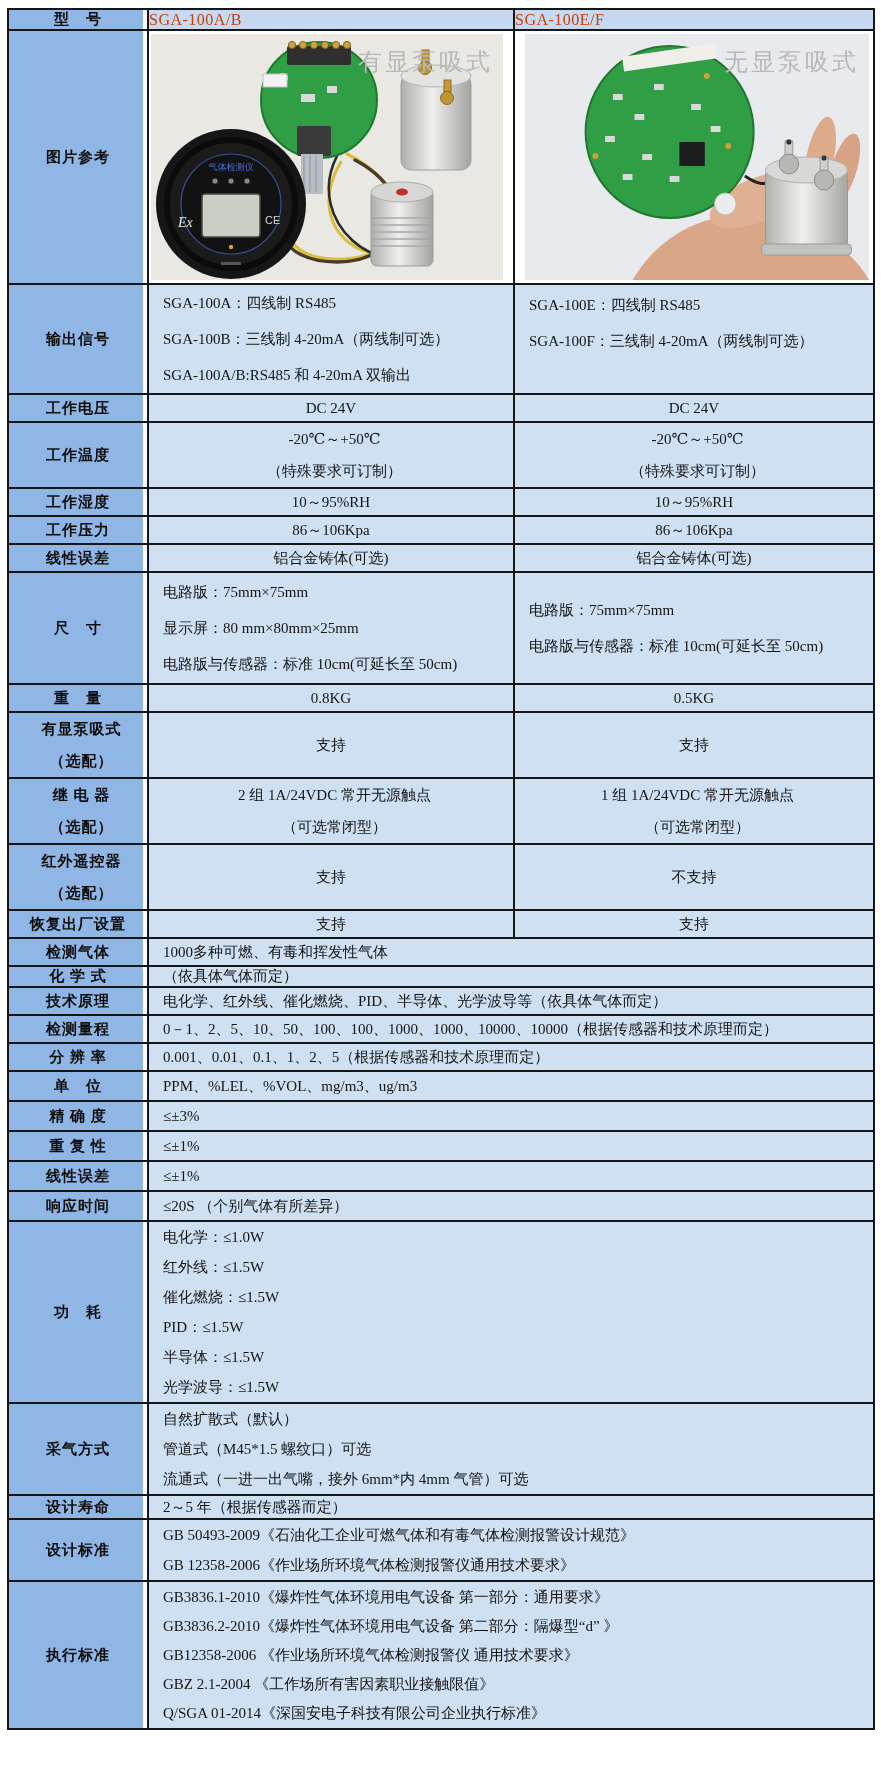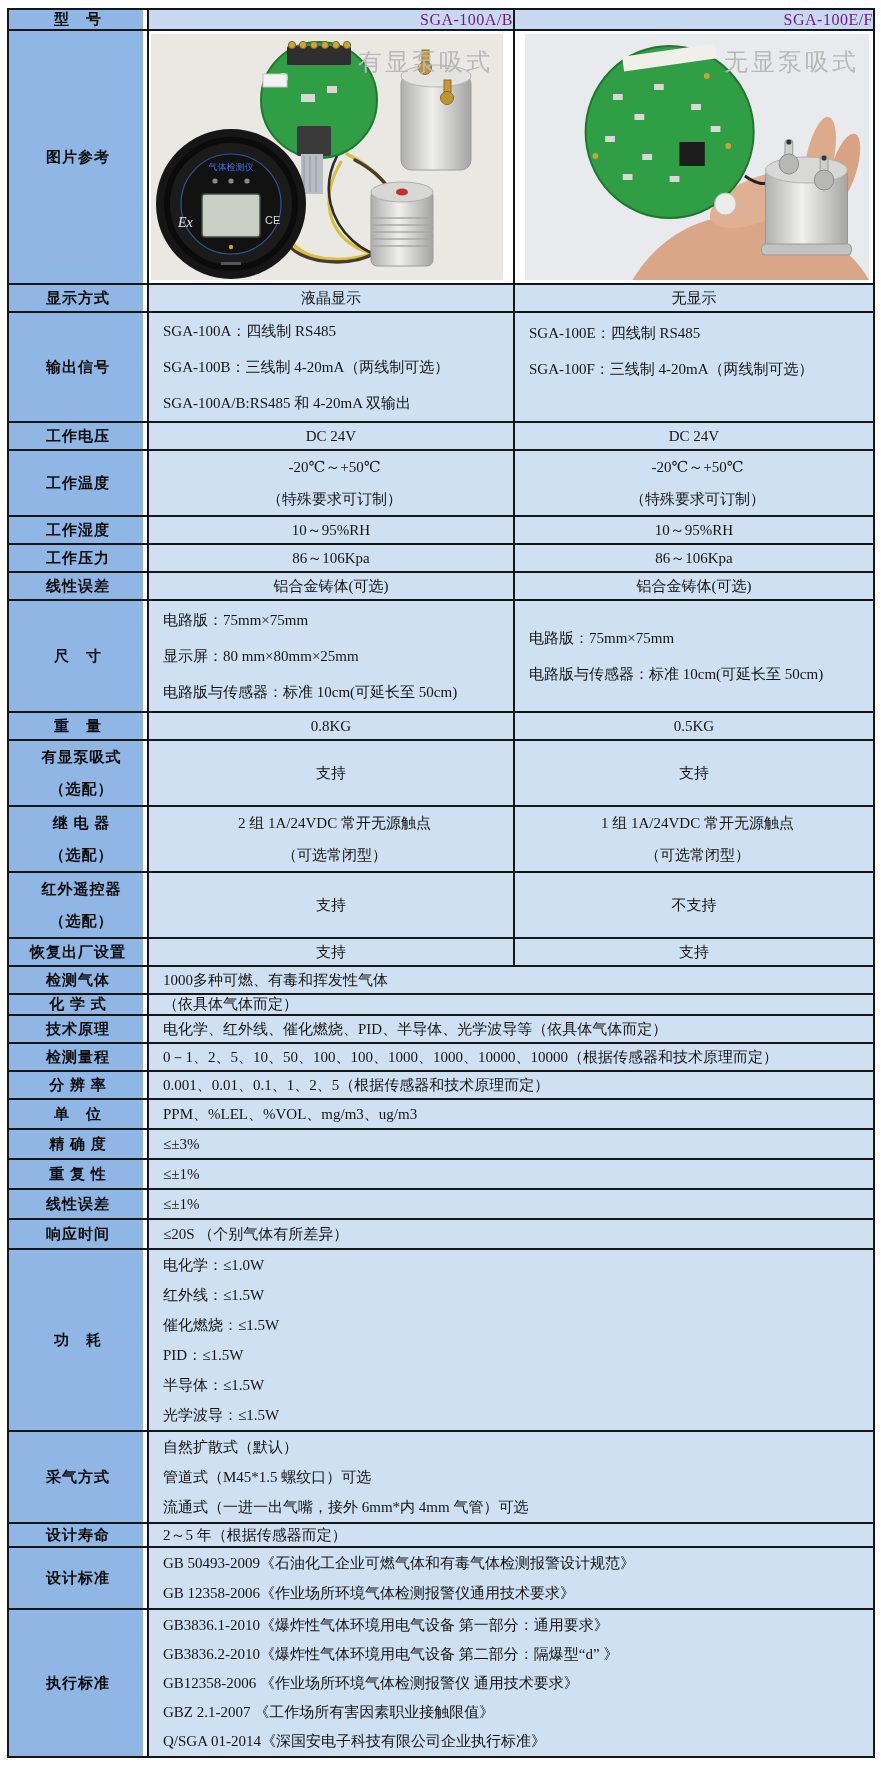--- a/index.html
+++ b/index.html
@@ -9,21 +9,21 @@
   }
   .sheet{position:absolute;left:7px;top:8px;}
   table{border-collapse:collapse;table-layout:fixed;width:866px;}
   td{border:2px solid #161616;overflow:hidden;vertical-align:middle;padding:0;}
   
   .lab{
     background:#8fb6e4;
     box-shadow:inset -4px 0 0 #ffffff;
     font-weight:bold;text-align:center;font-size:15px;color:#0d0d0d;letter-spacing:1px;
   }
-  .hdr{background:#c7d9f0;text-align:right;font-size:16px;color:#701a75;letter-spacing:.5px;}
+  .hdr{background:#c7d9f0;text-align:left;font-size:16px;color:#c2410c;letter-spacing:.5px;}
   .val{background:#cfe0f3;font-size:15px;color:#141414;text-align:center;}
   .vleft{text-align:left;padding-left:14px;padding-right:6px;}
   .ml32 .ln{line-height:32px;padding-left:7px;}
   .ml36 .ln{line-height:36px;}
   .ml30 .ln{line-height:30px;}
   .ml29 .ln{line-height:29px;}
   
   .picL{background:#ffffff;padding:3px 10px 3px 2px;}
   .picR{background:#ffffff;padding:3px 4px 3px 10px;}
   .photo{position:relative;width:100%;height:246px;overflow:hidden;}
@@ -177,25 +177,20 @@
             <rect x="302" y="122" width="8" height="20" rx="2" fill="#cfcfcd" stroke="#9a9a9a"></rect>
             <circle cx="306" cy="146" r="10" fill="#b7b7b5" stroke="#8b8b8b"></circle>
             <circle cx="306" cy="124" r="2.6" fill="#333"></circle>
           </g>
         </svg>
         <span class="wm">无显泵吸式</span>
       </div>
     </td>
   </tr>
 
-  <tr style="height:28px">
-    <td class="lab">显示方式</td>
-    <td class="val">液晶显示</td>
-    <td class="val">无显示</td>
-  </tr>
 
   <tr style="height:110px">
     <td class="lab">输出信号</td>
     <td class="val vleft ml36">
       <div class="ln">SGA-100A：四线制 RS485</div>
       <div class="ln">SGA-100B：三线制 4-20mA（两线制可选）</div>
       <div class="ln">SGA-100A/B:RS485 和 4-20mA 双输出</div>
     </td>
     <td class="val vleft ml36" style="vertical-align:top;padding-top:2px">
       <div class="ln">SGA-100E：四线制 RS485</div>
@@ -371,20 +366,20 @@
       <div class="ln">GB 12358-2006《作业场所环境气体检测报警仪通用技术要求》</div>
     </td>
   </tr>
 
   <tr style="height:148px">
     <td class="lab">执行标准</td>
     <td class="val vleft ml29" colspan="2">
       <div class="ln">GB3836.1-2010《爆炸性气体环境用电气设备 第一部分：通用要求》</div>
       <div class="ln">GB3836.2-2010《爆炸性气体环境用电气设备 第二部分：隔爆型“d” 》</div>
       <div class="ln">GB12358-2006 《作业场所环境气体检测报警仪 通用技术要求》</div>
-      <div class="ln">GBZ 2.1-2007 《工作场所有害因素职业接触限值》</div>
+      <div class="ln">GBZ 2.1-2004 《工作场所有害因素职业接触限值》</div>
       <div class="ln">Q/SGA 01-2014《深国安电子科技有限公司企业执行标准》</div>
     </td>
   </tr>
 
 </tbody>
     </table>
 </div>
 
 </body></html>

